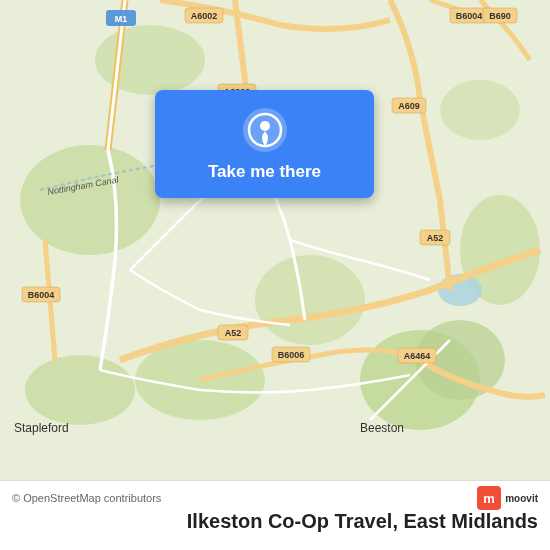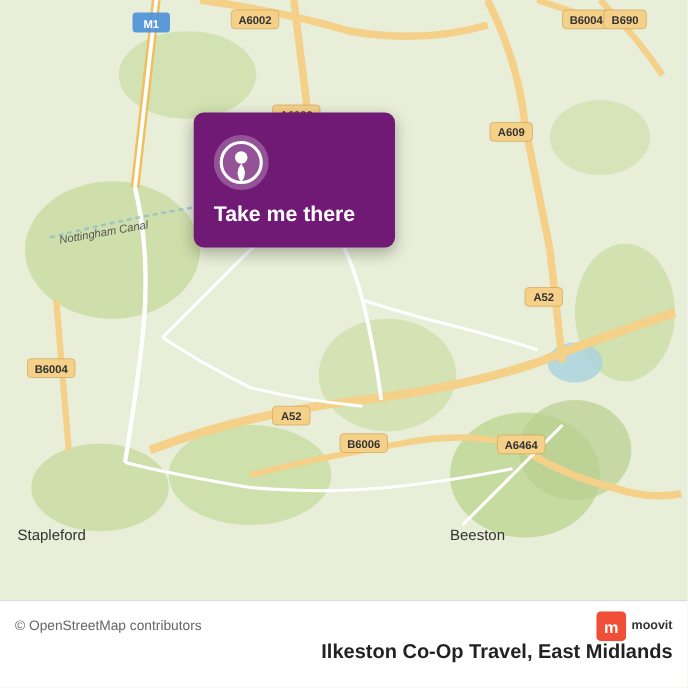--- a/index.html
+++ b/index.html
@@ -24,26 +24,26 @@
     #map-svg {
       width: 100%;
       height: 100%;
     }
 
     
     .take-me-there-card {
       position: absolute;
       top: 90px;
       left: 155px;
-      width: 161px;
-      background-color: #701a75;
+      width: 219px;
+      background-color: #3b82f6;
       border-radius: 8px;
       display: flex;
       flex-direction: column;
-      align-items: flex-start;
+      align-items: center;
       padding: 18px 16px 16px;
       box-shadow: 0 4px 12px rgba(0,0,0,0.3);
       cursor: pointer;
     }
 
     .pin-icon {
       width: 44px;
       height: 44px;
       margin-bottom: 10px;
     }
@@ -62,21 +62,21 @@
       background: #ffffff;
       border-top: 1px solid #ddd;
       display: flex;
       flex-direction: column;
       justify-content: center;
       padding: 0 12px;
       text-align: right;
     }
 
     .location-title {
-      font-size: 16px;
+      font-size: 20px;
       font-weight: 700;
       color: #222;
       margin-bottom: 12px;
     }
 
     .copyright-row {
       display: flex;
       align-items: center;
       justify-content: space-between;
     }

